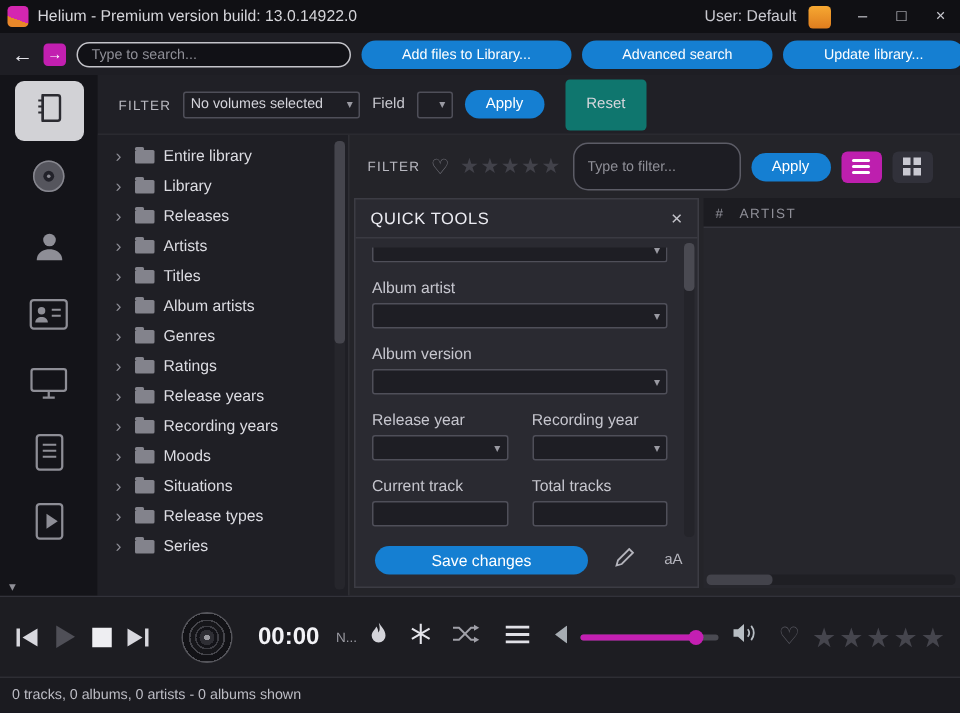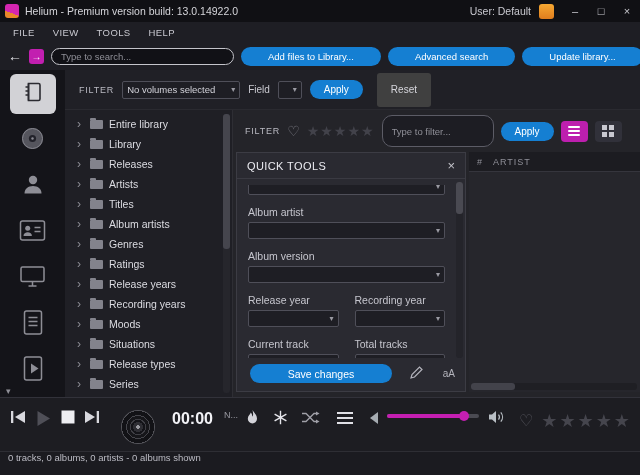--- a/index.html
+++ b/index.html
@@ -44,21 +44,21 @@
   .content { flex:1 1 auto; display:flex; flex-direction:column; min-width:0; background:#202026; }
 
   .vol-filter-row { height:40px; display:flex; align-items:center; padding:0 14px; gap:8px; border-bottom:1px solid #2a2a30; flex:0 0 auto; }
   .filter-label { font-size:9px; color:#b9b9c1; letter-spacing:.8px; }
   .combo { display:flex; align-items:center; height:18px; background:#1e1e24; border:1px solid #4f4f59; border-radius:2px; padding:0 4px; color:#d3d3da; font-size:9.5px; }
   .combo .arr { margin-left:auto; color:#9a9aa2; font-size:8px; padding-left:4px; }
   .vol-combo { width:118px; }
   .mini-combo { width:24px; }
   .field-label { font-size:10px; color:#c9c9d0; }
   .pill-blue { height:19px; border:none; border-radius:10px; background:#157fd2; color:#fff; font-size:10px; font-family:inherit; padding:0 14px; }
-  .btn-reset { height:34px; border:none; border-radius:3px; background:#404040; color:#d6d6dc; font-size:10px; font-family:inherit; padding:0 14px; margin-left:6px; }
+  .btn-reset { height:34px; border:none; border-radius:3px; background:#0f766e; color:#d6d6dc; font-size:10px; font-family:inherit; padding:0 14px; margin-left:6px; }
 
   .content-body { flex:1 1 auto; display:flex; min-height:0; }
 
   
   .tree-panel { width:167px; background:#1f1f25; position:relative; overflow:hidden; padding-top:4px; flex:0 0 auto; }
   .tree-row { height:20px; display:flex; align-items:center; padding-left:12px; gap:6px; }
   .tree-chevron { color:#8d8d95; font-size:12px; width:7px; line-height:1; }
   .folder-icon { width:13px; height:9px; background:#83838c; border-radius:1px; position:relative; flex:0 0 auto; }
   .folder-icon::before { content:""; position:absolute; top:-2px; left:0; width:6px; height:2px; background:#83838c; border-radius:1px 1px 0 0; }
   .tree-label { font-size:10.5px; color:#dcdce2; white-space:nowrap; }
@@ -101,36 +101,36 @@
 
   
   .artist-panel { flex:1 1 auto; display:flex; flex-direction:column; margin:0 0 5px 0; background:#26262c; min-width:0; position:relative; }
   .artist-header { height:20px; background:#1c1c21; border-bottom:1px solid #35353d; display:flex; align-items:center; padding:0 8px; gap:10px; flex:0 0 auto; }
   .col-label { font-size:9px; color:#8f8f98; letter-spacing:1px; }
   .artist-body { flex:1 1 auto; }
   .h-scrollbar { position:absolute; left:2px; right:3px; bottom:2px; height:7px; background:#1f1f24; border-radius:3px; }
   .h-scrollbar .thumb { width:44px; height:7px; background:#43434b; border-radius:3px; }
 
   
-  .player { height:54px; background:#1d1d22; border-top:1px solid #32323a; display:flex; align-items:flex-start; padding:12px 10px; gap:9px; flex:0 0 auto; overflow:hidden; }
+  .player { height:54px; background:#1d1d22; border-top:1px solid #32323a; display:flex; align-items:center; padding:12px 10px; gap:9px; flex:0 0 auto; overflow:hidden; }
   .transport { display:flex; align-items:center; }
   .vinyl { width:34px; height:34px; border-radius:50%; margin-left:12px; flex:0 0 auto;
     background:radial-gradient(circle, #9a9aa0 0 2px, #2e2e34 2px 5px, #131318 5px 7px, #3e3e44 7px 8px, #16161a 8px 11px, #45454b 11px 12px, #121216 12px 16px, #55555b 16px 17px); }
   .time { font-size:16px; font-weight:bold; color:#f2f2f6; margin-left:8px; }
   .play-mode { font-size:9px; color:#9a9aa2; margin-left:2px; }
   .vol-slider { position:relative; width:92px; height:12px; flex:0 0 auto; }
   .vol-track { position:absolute; left:0; right:0; top:4px; height:4px; background:#4a4a52; border-radius:2px; }
   .vol-fill { position:absolute; left:0; top:4px; width:84%; height:4px; background:#c41fb2; border-radius:2px; }
   .vol-thumb { position:absolute; left:calc(84% - 5px); top:1px; width:10px; height:10px; background:#c41fb2; border-radius:50%; }
   .rating-cluster { margin-left:auto; display:flex; align-items:center; gap:6px; }
   .player-heart { color:#55555d; font-size:16px; line-height:1; }
   .player-stars span { color:#45454d; font-size:18px; margin-left:2px; }
 
   
-  .statusbar { height:24px; background:#1b1b20; border-top:1px solid #2e2e34; display:flex; align-items:flex-start; padding:0 8px; flex:0 0 auto; }
+  .statusbar { height:24px; background:#1b1b20; border-top:1px solid #2e2e34; display:flex; align-items:center; padding:0 8px; flex:0 0 auto; }
   .status-text { font-size:9.5px; color:#bcbcc4; }
 </style>
 </head>
 <body>
 
 <div class="window">
 
   <div class="titlebar">
     <div class="app-icon"></div>
     <div class="title-text">Helium - Premium version build: 13.0.14922.0</div>
@@ -138,26 +138,20 @@
       <div class="user-text">User: Default</div>
       <div class="premium-icon"></div>
       <div class="win-btns">
         <div class="win-btn">–</div>
         <div class="win-btn">□</div>
         <div class="win-btn">×</div>
       </div>
     </div>
   </div>
 
-  <div class="menubar">
-    <div class="menu-item">FILE</div>
-    <div class="menu-item">VIEW</div>
-    <div class="menu-item">TOOLS</div>
-    <div class="menu-item">HELP</div>
-  </div>
 
   <div class="toolbar">
     <span class="nav-back">←</span>
     <span class="nav-fwd">→</span>
     <div class="search-box">
       <input type="text" placeholder="Type to search..." style="">
     </div>
     <button class="tb-btn">Add files to Library...</button>
     <button class="tb-btn">Advanced search</button>
     <button class="tb-btn">Update library...</button>

